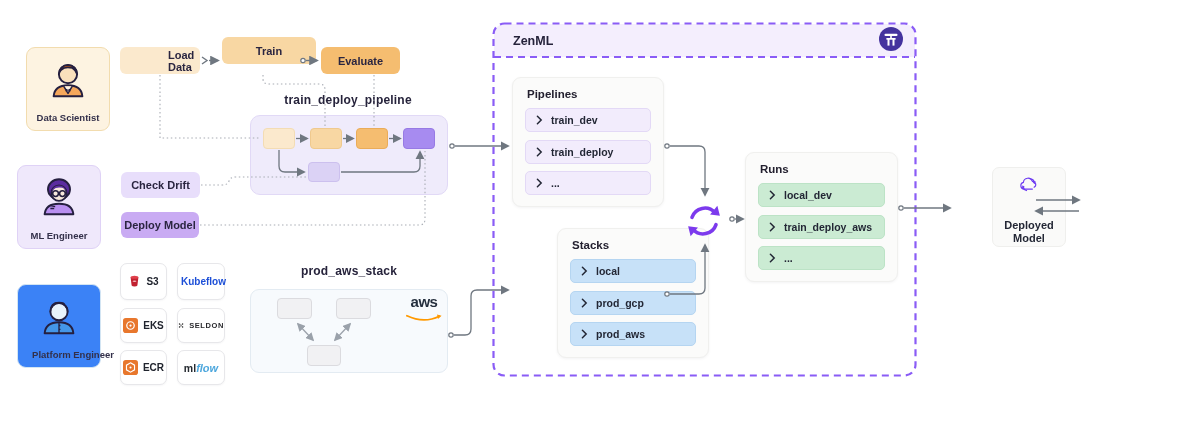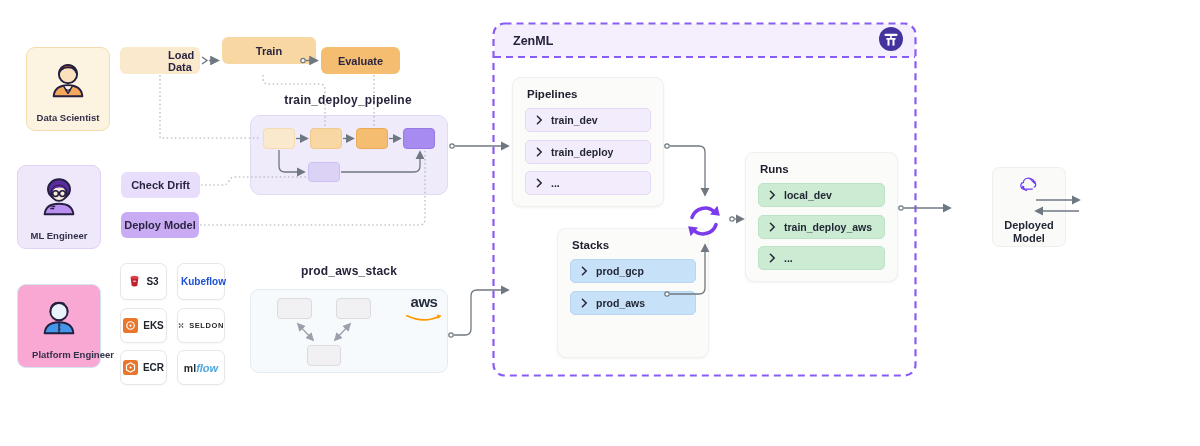--- a/index.html
+++ b/index.html
@@ -10,21 +10,21 @@
   }
   .abs{position:absolute;}
 
   
   .persona{width:84px;height:84px;border-radius:9px;display:flex;flex-direction:column;
     align-items:center;justify-content:flex-end;padding-bottom:7px;}
   .persona svg{position:absolute;top:7px;left:50%;transform:translateX(-50%);}
   .persona .plabel{font-size:9.5px;font-weight:600;color:#33304A;white-space:nowrap;}
   .p-ds{background:#FDF3E1;border:1px solid #F2DCAE;}
   .p-mle{background:#EFE8FB;border:1px solid #DFD2F6;}
-  .p-pe{background:#f9a8d4;border:1px solid #D3E5F3;padding-left:28px;}
+  .p-pe{background:#3b82f6;border:1px solid #D3E5F3;padding-left:28px;}
 
   
   .step{height:27px;border-radius:6px;display:flex;align-items:center;justify-content:center;
     font-size:11px;font-weight:700;color:#2A2540;}
   .s-load{background:#FBE9CD;padding-left:48px;}
   .s-train{background:#F8D7A3;}
   .s-eval{background:#F5BD70;}
 
   .diagram-label{font-size:12px;font-weight:700;color:#26233B;text-align:center;letter-spacing:.2px;}
 
@@ -245,20 +245,26 @@
         <span>...</span>
       </div>
     </div>
 
     <div class="panel" style="left:20px;top:206px;width:152px;height:130px;margin-left:45px;">
       <div class="panel-title">Stacks</div>
       <div class="pitem it-blue">
         <svg width="7" height="10" viewBox="0 0 8 12">
             <path d="M1.5 1.5 L6 6 L1.5 10.5" fill="none" stroke="#232735" stroke-width="1.8" stroke-linecap="round"></path>
           </svg>
+        <span>local</span>
+      </div>
+      <div class="pitem it-blue">
+        <svg width="7" height="10" viewBox="0 0 8 12">
+            <path d="M1.5 1.5 L6 6 L1.5 10.5" fill="none" stroke="#232735" stroke-width="1.8" stroke-linecap="round"></path>
+          </svg>
         <span>prod_gcp</span>
       </div>
       <div class="pitem it-blue">
         <svg width="7" height="10" viewBox="0 0 8 12">
             <path d="M1.5 1.5 L6 6 L1.5 10.5" fill="none" stroke="#232735" stroke-width="1.8" stroke-linecap="round"></path>
           </svg>
         <span>prod_aws</span>
       </div>
     </div>
 

